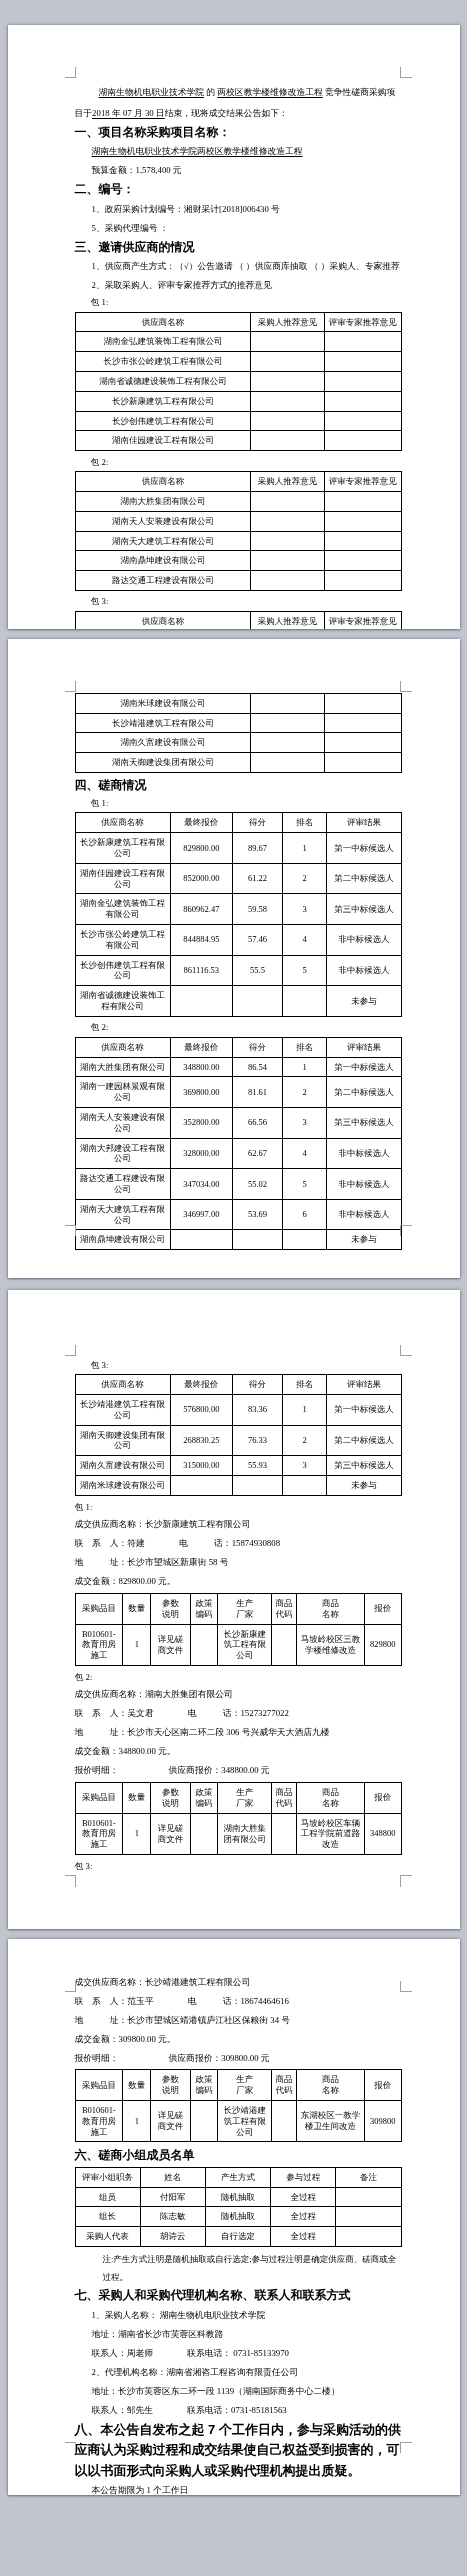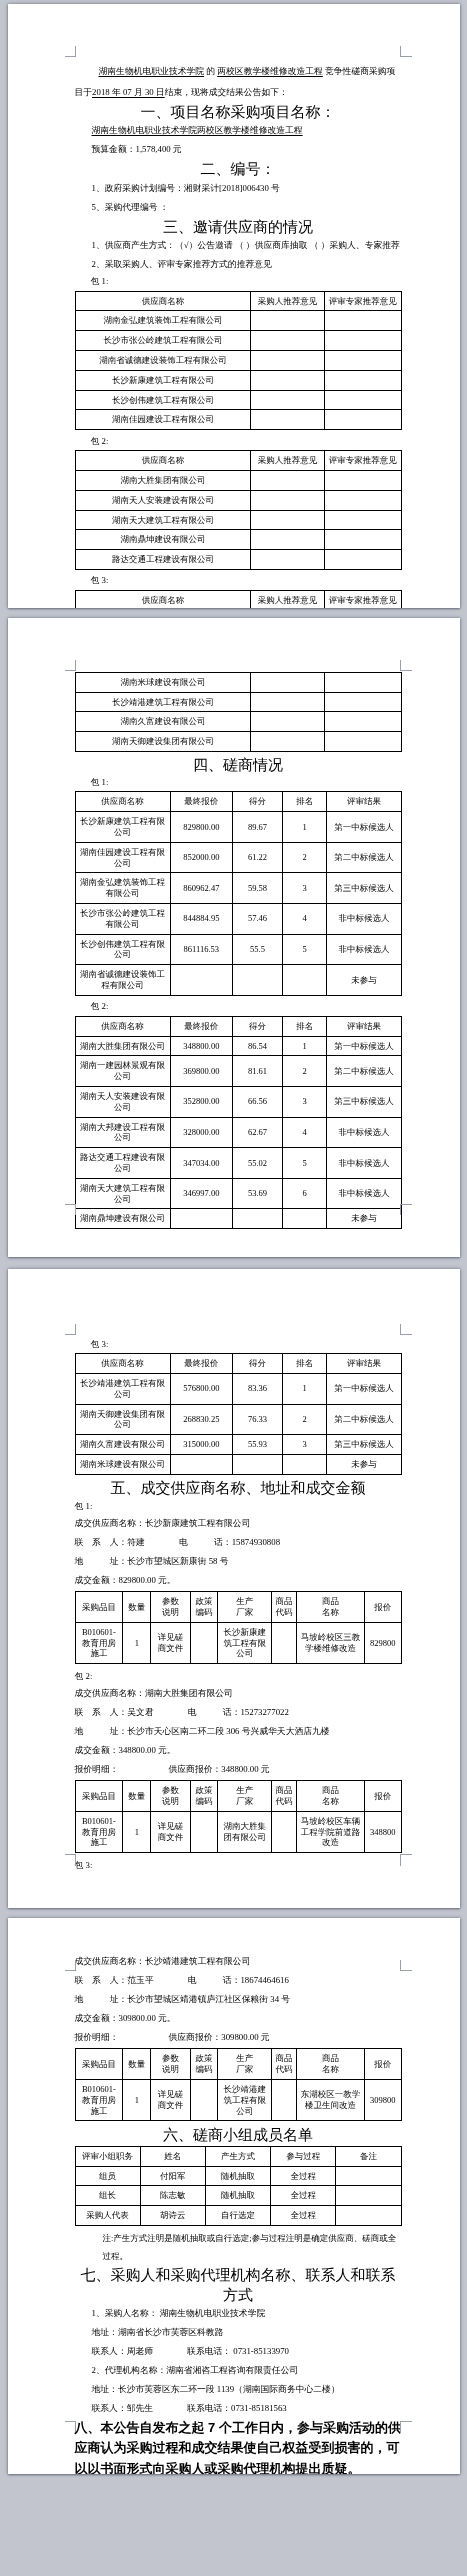--- a/index.html
+++ b/index.html
@@ -10,35 +10,35 @@
     color:#000;
   }
   .page{
     position:relative;
     width:452px;margin:0 auto;
     background:#ffffff;
     box-shadow:0 0 3.4px rgba(60,66,84,.6), 0 1.1px 1.7px rgba(60,66,84,.45);
     overflow:hidden;
     box-sizing:border-box;
   }
-  .p1{height:604px;margin-top:4px;padding:57px 58px 16px 67px;}
+  .p1{height:604px;margin-top:25px;padding:57px 58px 16px 67px;}
   .p2{height:639px;margin-top:10.2px;padding:52px 58px 0 67px;}
   .p3{height:639px;margin-top:11.4px;padding:68px 58px 0 67px;}
   .p4{height:556px;margin-top:10.2px;padding:34px 58px 0 67px;}
   
   .mk{position:absolute;width:10.2px;height:10.2px;border:0 solid #9aa0ab;}
   .mk.tl{left:57px;top:42px;border-right-width:0.6px;border-bottom-width:0.6px;}
   .mk.tr{right:48px;top:42px;border-left-width:0.6px;border-bottom-width:0.6px;}
   .mk.bl{left:57px;bottom:42px;border-right-width:0.6px;border-top-width:0.6px;}
   .mk.br{right:48px;bottom:42px;border-left-width:0.6px;border-top-width:0.6px;}
   .p3 .mk.tl,.p3 .mk.tr{top:55px;}
   
   .para{font-size:8.8px;line-height:20.5px;text-indent:24px;margin:0;}
-  .h{font-family:"Liberation Sans","DejaVu Sans",sans-serif;font-weight:normal;
-     font-size:15px;line-height:19.3px;margin:0;text-align:center;}
+  .h{font-family:"Liberation Sans","DejaVu Sans",sans-serif;font-weight:bold;
+     font-size:12px;line-height:19.3px;margin:0;}
   .ln{font-size:8.8px;line-height:19px;margin:0;}
   .ind{padding-left:17px;}
   .pkg{font-size:8.8px;line-height:15px;margin:0;padding-left:16px;}
   .pkg0{font-size:8.8px;line-height:16px;margin:0;}
   .u{text-decoration:underline;text-underline-offset:2.3px;text-decoration-thickness:0.6px;}
   .gap2{margin-left:50px;}
   .gap3{margin-left:34px;}
   .note{font-size:8.5px;line-height:18px;margin:0;padding-left:28px;}
   .bold2{font-family:"Liberation Sans","DejaVu Sans",sans-serif;font-weight:bold;
      font-size:13px;line-height:20.5px;margin:0;}
@@ -388,21 +388,20 @@
         <tr>
           <td>湖南米球建设有限公司</td>
           <td></td>
           <td></td>
           <td></td>
           <td>未参与</td>
         </tr>
       </tbody>
     </table>
 
-  <p class="h">五、成交供应商名称、地址和成交金额</p>
 
   <p class="pkg0">包 1:</p>
   <p class="ln">成交供应商名称：长沙新康建筑工程有限公司</p>
   <p class="ln"><span>联　系　人：符建</span><span class="gap3">电　　　话：15874930808</span></p>
   <p class="ln">地　　　址：长沙市望城区新康街 58 号</p>
   <p class="ln">成交金额：829800.00 元。</p>
   <table class="t t-det">
       <thead>
         <tr>
           <th>采购品目</th>

